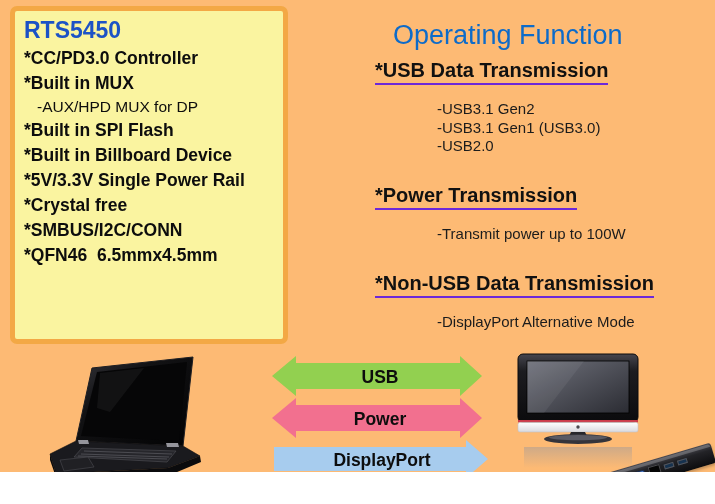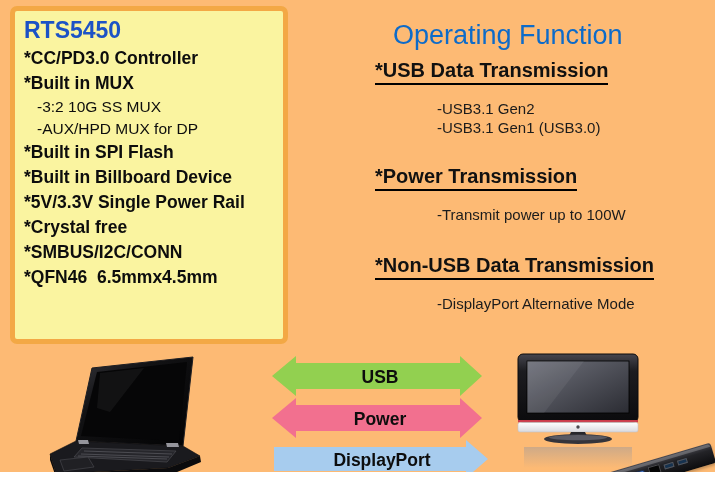--- a/index.html
+++ b/index.html
@@ -26,21 +26,21 @@
 
   
   .operating { position:absolute; left:372px; top:18px; width:340px; }
   .op-title {
     color:#0D6BC9; font-size:27px; font-weight:400; line-height:34px;
     margin-left:21px;
   }
   .op-section { margin-top:6px; }
   .op-heading {
     display:inline-block; color:#111; font-size:20px; font-weight:700;
-    line-height:24px; border-bottom:2px solid #000000; padding-bottom:1px;
+    line-height:24px; border-bottom:2px solid #6d28d9; padding-bottom:1px;
     margin-left:3px;
   }
   .op-items { margin-top:15px; }
   .op-item {
     color:#1c1c1c; font-size:15px; font-weight:400; line-height:18.5px;
     margin-left:65px; white-space:pre-wrap;
   }
   .op-gap1 { margin-top:27px; }
   .op-gap2 { margin-top:28px; }
 
@@ -83,38 +83,38 @@
 </style>
 </head>
 <body>
 
 <div class="canvas">
 
   <div class="feature-box">
     <div class="fb-title">RTS5450</div>
     <div class="fb-line l0">*CC/PD3.0 Controller</div>
     <div class="fb-line l0">*Built in MUX</div>
-    <div class="fb-line l1">-3:2 10G SS MUX</div>
     <div class="fb-line l1">-AUX/HPD MUX for DP</div>
     <div class="fb-line l0">*Built in SPI Flash</div>
     <div class="fb-line l0">*Built in Billboard Device</div>
     <div class="fb-line l0">*5V/3.3V Single Power Rail</div>
     <div class="fb-line l0">*Crystal free</div>
     <div class="fb-line l0">*SMBUS/I2C/CONN</div>
     <div class="fb-line l0">*QFN46  6.5mmx4.5mm</div>
   </div>
 
   <div class="operating">
     <div class="op-title">Operating Function</div>
 
     <div class="op-section">
       <div class="op-heading">*USB Data Transmission</div>
       <div class="op-items">
         <div class="op-item">-USB3.1 Gen2</div>
         <div class="op-item">-USB3.1 Gen1 (USB3.0)</div>
+        <div class="op-item">-USB2.0</div>
       </div>
     </div>
 
     <div class="op-section op-gap1">
       <div class="op-heading">*Power Transmission</div>
       <div class="op-items">
         <div class="op-item">-Transmit power up to 100W</div>
       </div>
     </div>
 

